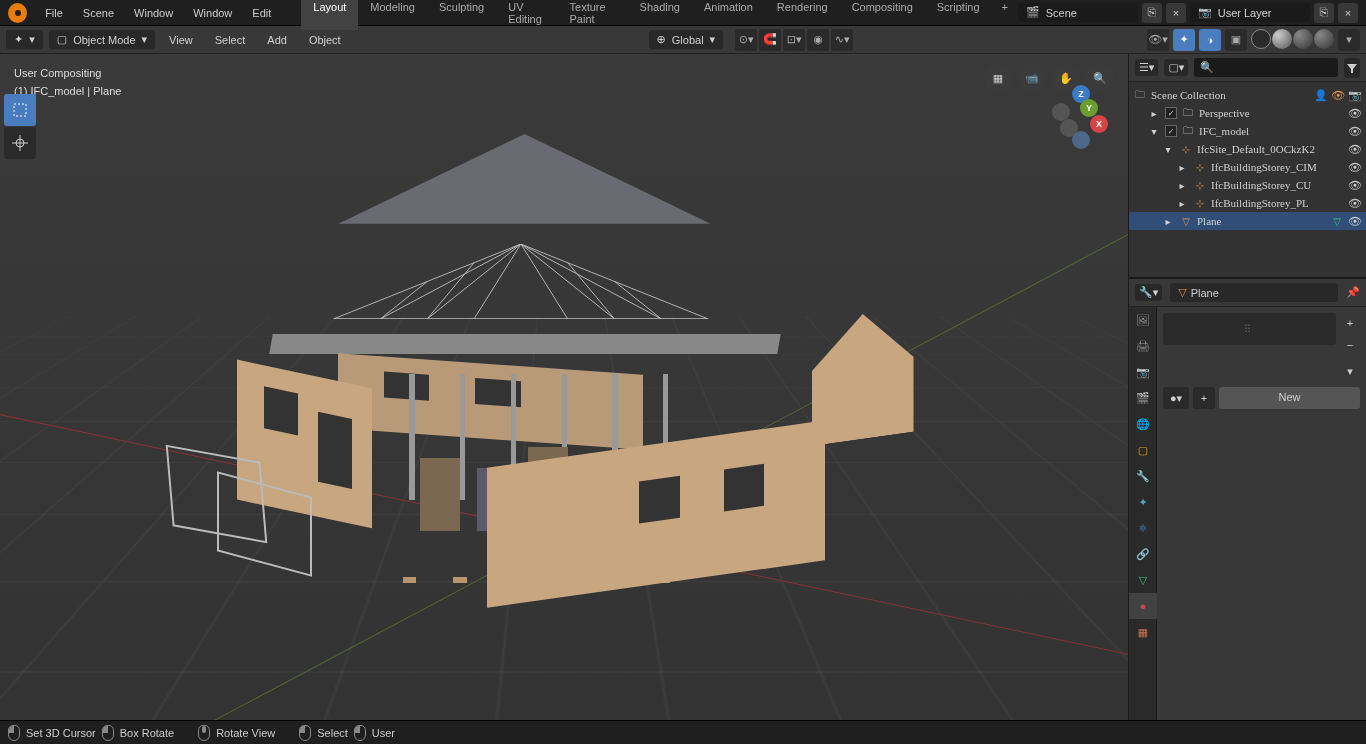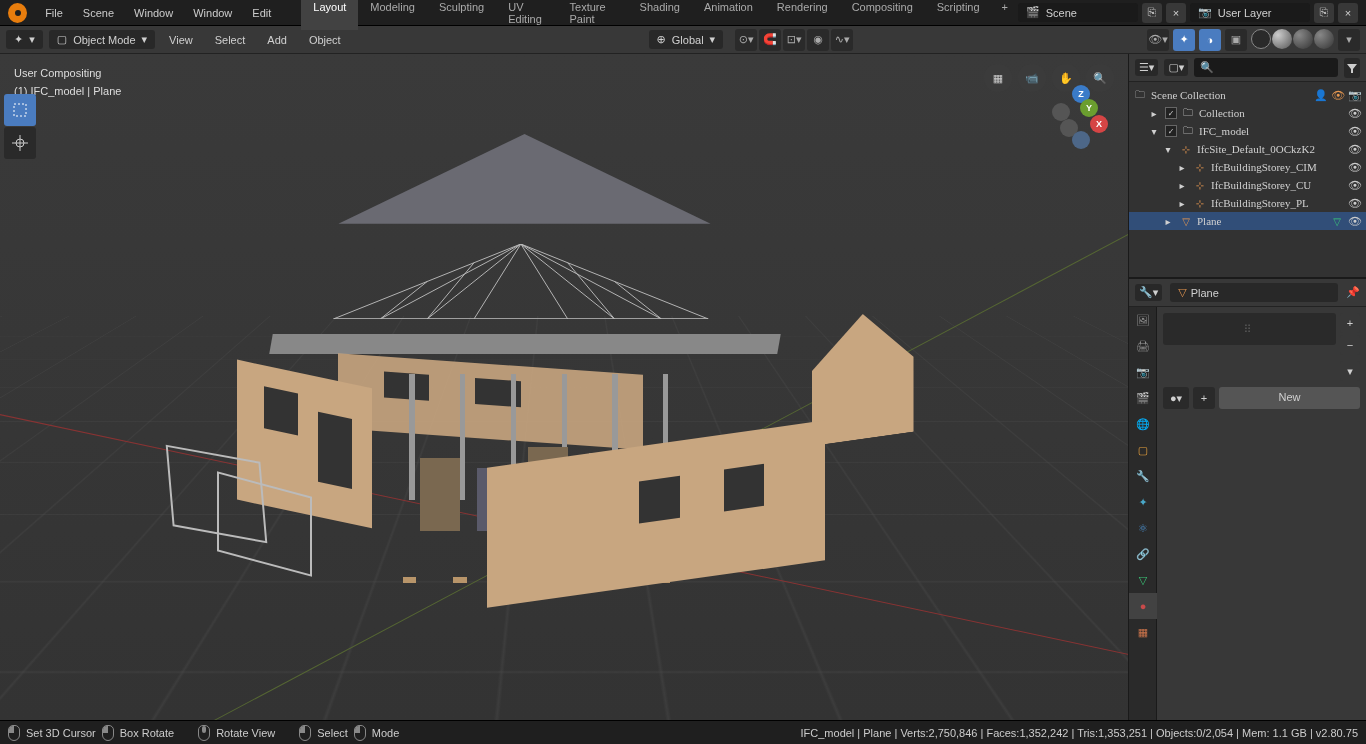--- a/index.html
+++ b/index.html
@@ -337,21 +337,21 @@
       <div class="outliner-tree">
         <div class="tree-row">
           <span class="tree-icon">🗀</span>
           <span class="tree-label">Scene Collection</span>
           <span class="tree-restrictors-header">👤 👁 📷</span>
         </div>
         <div class="tree-row tree-indent-1">
           <span class="tree-icon">▸</span>
           <span class="checkbox checked"></span>
           <span class="tree-icon tree-collection-icon">🗀</span>
-          <span class="tree-label">Collection</span>
+          <span class="tree-label">Perspective</span>
           <span class="tree-restrictors">👁</span>
         </div>
         <div class="tree-row tree-indent-1">
           <span class="tree-icon">▾</span>
           <span class="checkbox checked"></span>
           <span class="tree-icon tree-collection-icon">🗀</span>
           <span class="tree-label">IFC_model</span>
           <span class="tree-restrictors">👁</span>
         </div>
         <div class="tree-row tree-indent-2">
@@ -444,16 +444,15 @@
     <span>Box Rotate</span>
   </div>
   <div class="status-item">
     <div class="mouse-icon middle"></div>
     <span>Rotate View</span>
   </div>
   <div class="status-item">
     <div class="mouse-icon"></div>
     <span>Select</span>
     <div class="mouse-icon"></div>
-    <span>Mode</span>
-  </div>
-  <div class="status-right">IFC_model | Plane | Verts:2,750,846 | Faces:1,352,242 | Tris:1,353,251 | Objects:0/2,054 | Mem: 1.1 GB | v2.80.75</div>
+    <span>User</span>
+  </div>
 </div>
 
 </body></html>

